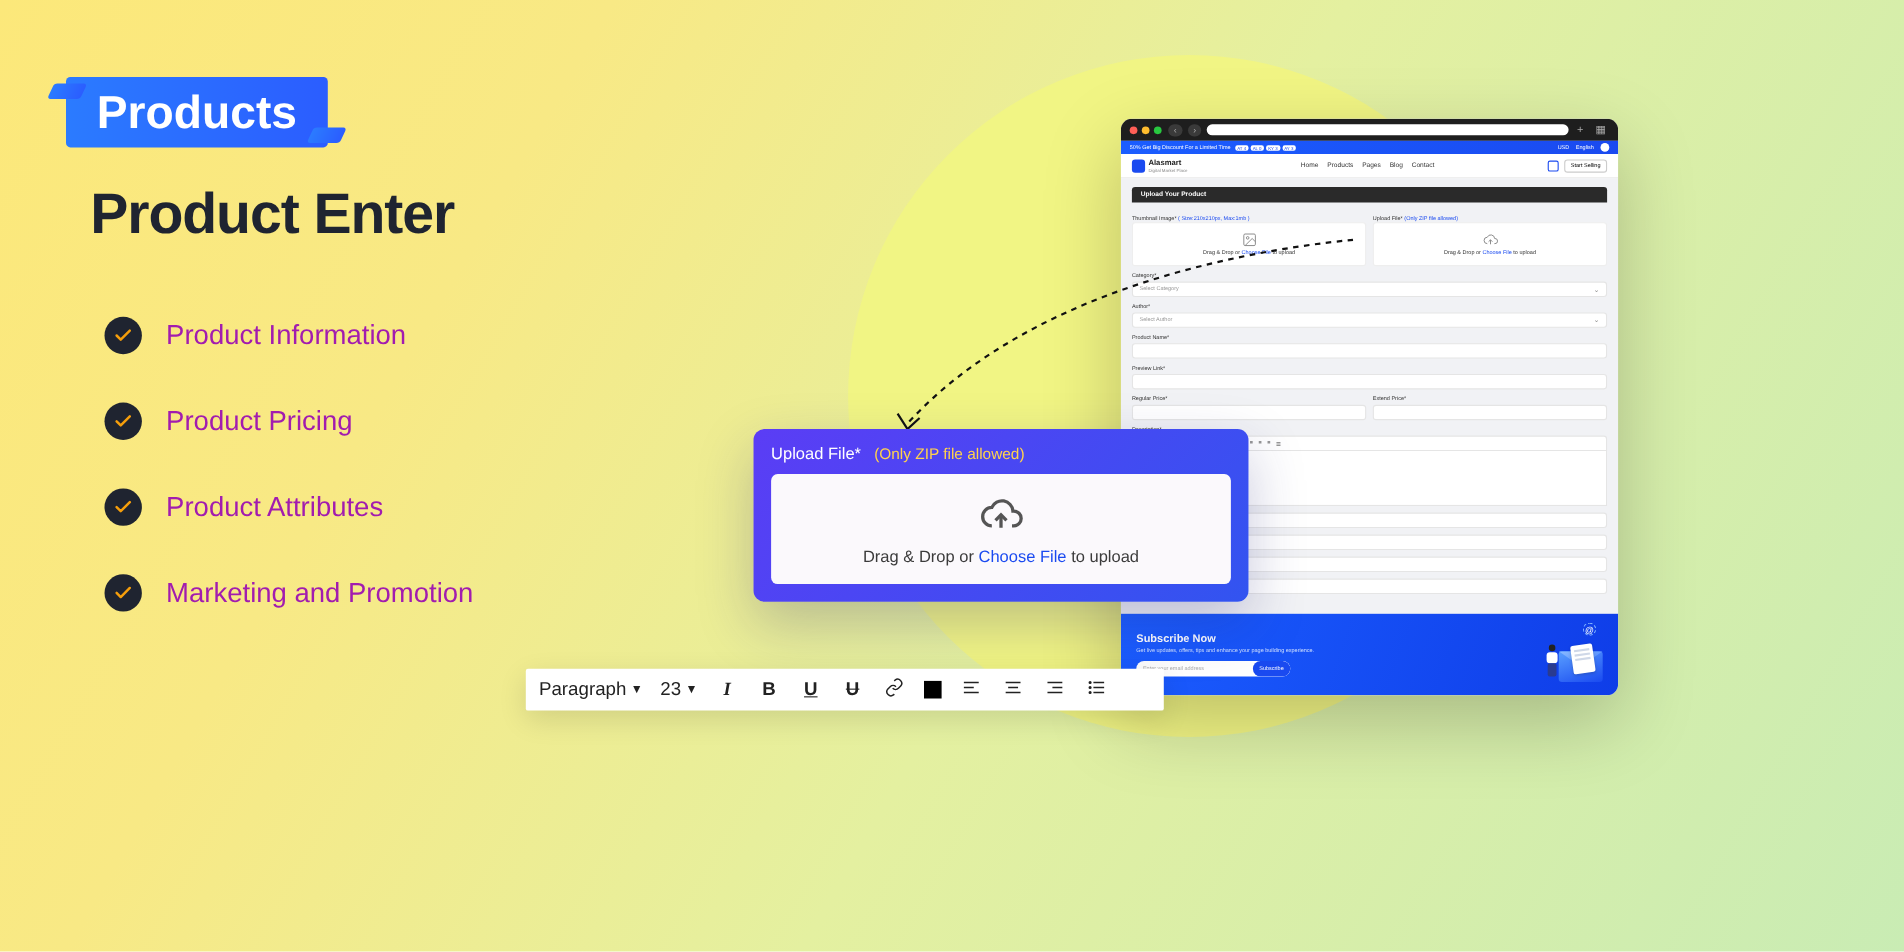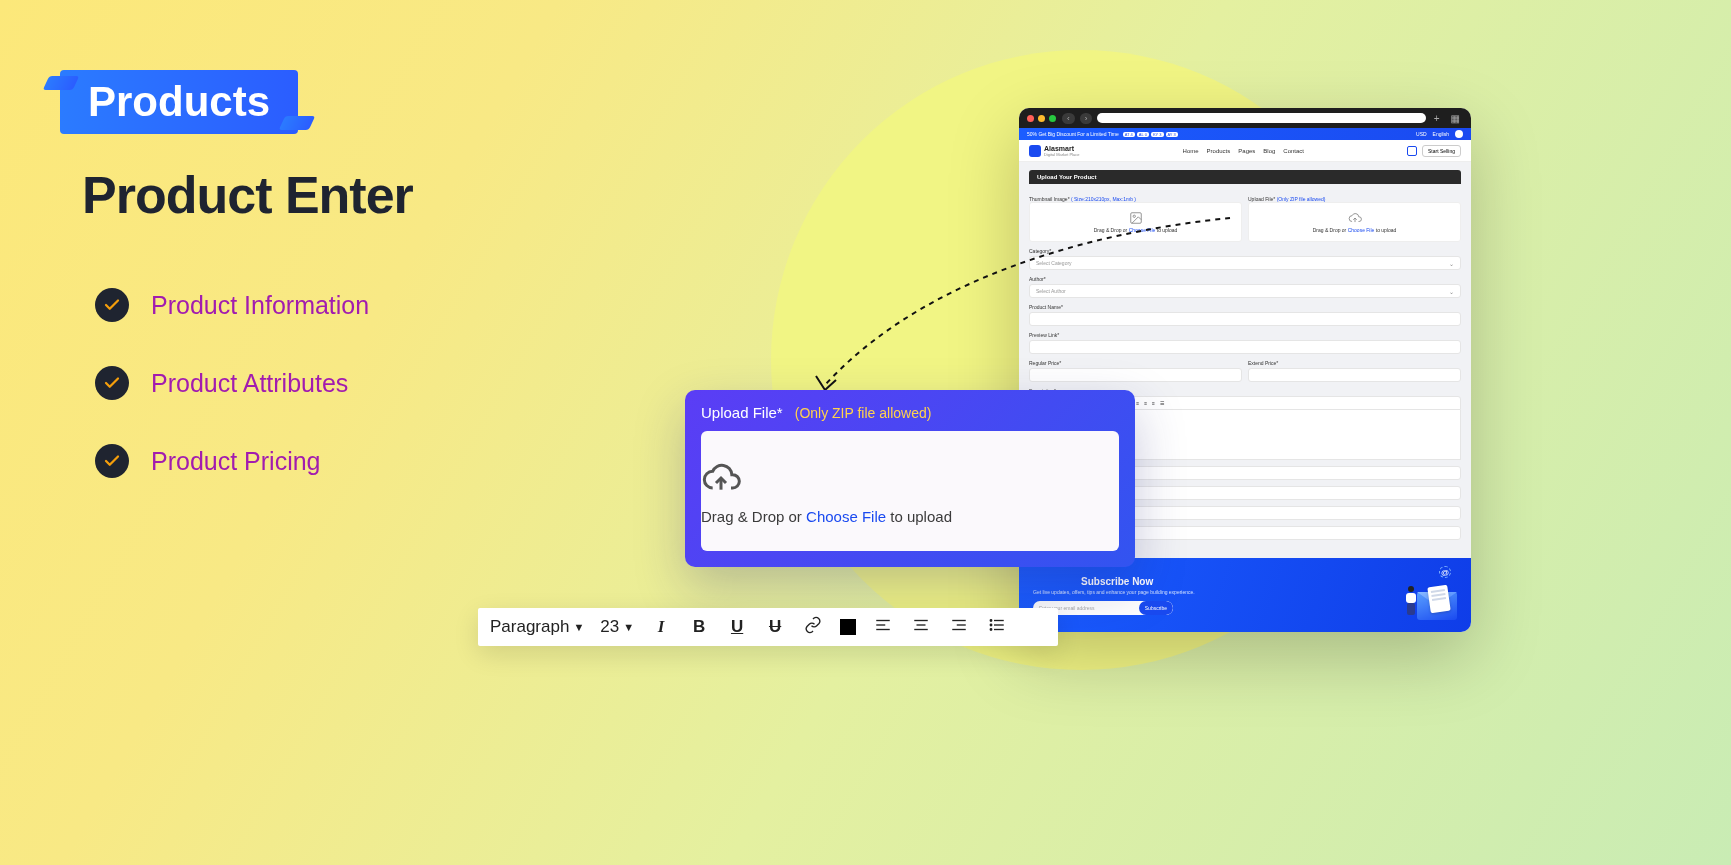--- a/index.html
+++ b/index.html
@@ -81,22 +81,22 @@
   background: linear-gradient(135deg, #5b3df5 0%, #3254f0 100%);
   border-radius: 10px;
   padding: 14px 16px 16px;
   box-shadow: 0 20px 50px rgba(40,40,120,.25);
   z-index: 6;
 }
 .upload-card-head { display:flex; gap:12px; align-items:baseline; margin-bottom:10px; }
 .upload-card-head .lbl { color:#fff; font-size: 15px; }
 .upload-card-head .note { color:#ffd24d; font-size: 14px; }
 .upload-drop {
-  background: #fbf9fc; border-radius: 6px; height: 120px;
-  display:flex; flex-direction: column; align-items:flex-start; justify-content:center; gap:10px;
+  background: #fbf9fc; border-radius: 6px; height: 100px;
+  display:flex; flex-direction: column; align-items:center; justify-content:center; gap:10px;
 }
 .upload-drop svg { width: 40px; height: 40px; stroke:#555; stroke-width:1.8; fill:none; }
 .upload-drop .txt { color:#3b3b3b; font-size:15px; }
 
 
 .editor-toolbar {
   position: absolute;
   top: 608px; left: 478px;
   width: 580px; height: 38px;
   background: #fff;
@@ -204,21 +204,21 @@
 
 .stack-inputs .input { margin-top:6px; }
 
 .footer {
   margin-top: 18px;
   background: linear-gradient(110deg,#1b5dff,#0f3de8);
   padding: 12px 14px;
   display:flex; align-items:center; justify-content:space-between;
   position:relative; overflow:hidden;
 }
-.footer h4 { color:#fff; font-size:10px; font-weight:700;margin-left:48px; }
+.footer h4 { color:#fff; font-size:10px; font-weight:700; }
 .footer p { color:#cfe0ff; font-size:5px; margin-top:2px; }
 .subscribe {
   margin-top:6px; display:flex; background:#fff; border-radius:10px; overflow:hidden;
   width:140px; height:14px; align-items:center;
 }
 .subscribe .ph { flex:1; color:#aaa; font-size:5px; padding-left:6px; }
 .subscribe .btn { background:#1a4af0; color:#fff; font-size:5px; padding:0 6px; height:100%; display:flex; align-items:center; border-radius:10px; }
 .footer-art { position:relative; width:90px; height:50px; }
 .envelope { position:absolute; right:0; bottom:0; width:40px; height:28px; background:linear-gradient(160deg,#5aa0ff,#1a4af0); border-radius:3px; }
 .envelope::before { content:""; position:absolute; top:0; left:0; right:0; height:14px; background:linear-gradient(160deg,#8cbcff,#3b7aff); clip-path: polygon(0 0,100% 0,50% 100%); }
@@ -248,29 +248,37 @@
         </svg>
       </span>
     <span class="feature-text">Product Information</span>
   </div>
   <div class="feature">
     <span class="check">
         <svg viewBox="0 0 24 24">
           <polyline points="4 12 9 17 20 6"></polyline>
         </svg>
       </span>
-    <span class="feature-text">Product Attributes</span>
+    <span class="feature-text">Product Pricing</span>
   </div>
   <div class="feature">
     <span class="check">
         <svg viewBox="0 0 24 24">
           <polyline points="4 12 9 17 20 6"></polyline>
         </svg>
       </span>
-    <span class="feature-text">Product Pricing</span>
+    <span class="feature-text">Product Attributes</span>
+  </div>
+  <div class="feature">
+    <span class="check">
+        <svg viewBox="0 0 24 24">
+          <polyline points="4 12 9 17 20 6"></polyline>
+        </svg>
+      </span>
+    <span class="feature-text">Marketing and Promotion</span>
   </div>
 </div>
 
 <svg class="arrow" width="440" height="190">
   <path d="M 420 8 C 300 20, 120 60, 15 175" stroke="#111" stroke-width="2" stroke-dasharray="5 5" fill="none"></path>
   <path d="M 6 166 L 15 180 L 26 170" stroke="#111" stroke-width="2" fill="none"></path>
 </svg>
 
 <div class="upload-card">
   <div class="upload-card-head">

